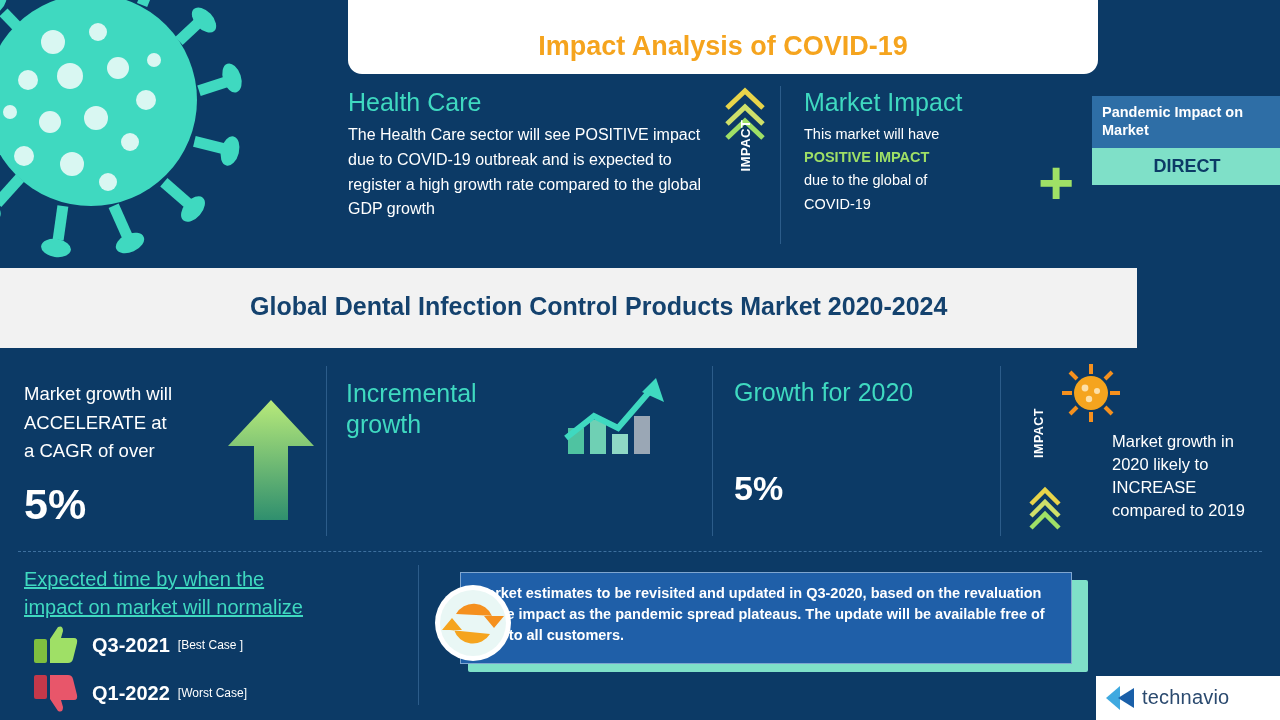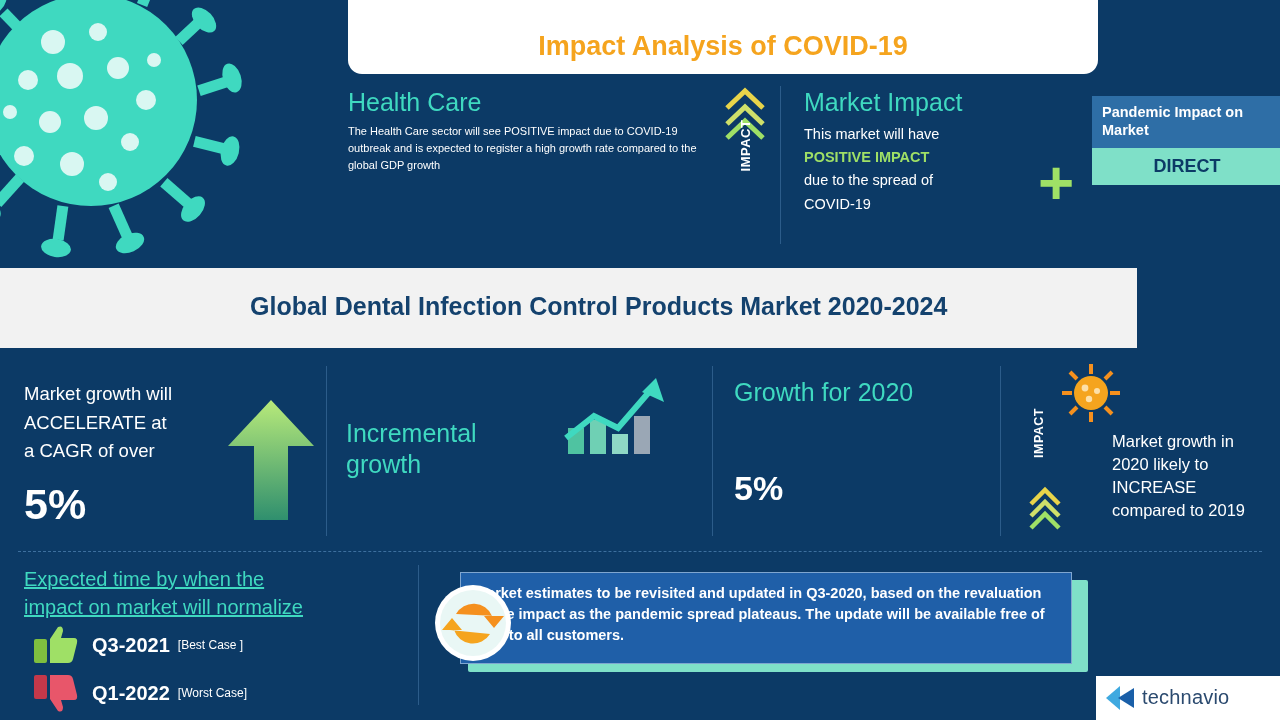--- a/index.html
+++ b/index.html
@@ -33,21 +33,21 @@
   }
   .title-card .t {
     position: absolute; left: 0; right: 0; bottom: 12px;
     text-align: center;
     color: #f5a41e;
     font-size: 27px; font-weight: bold;
   }
 
   .hc-block { position: absolute; left: 348px; top: 88px; width: 360px; }
   .hc-head { color: #3fd9c0; font-size: 25px; font-weight: normal; }
-  .hc-body { color: #ffffff; font-size: 11px; line-height: 1.55; margin-top: 6px; }
+  .hc-body { color: #ffffff; font-size: 16px; line-height: 1.55; margin-top: 6px; }
 
   .impact-col {
     position: absolute; left: 714px; top: 86px; width: 62px; height: 160px;
   }
   .impact-col .chev { position: absolute; left: 10px; top: 0; }
   .impact-col .vtext {
     position: absolute; left: -24px; top: 52px; width: 110px;
     transform: rotate(-90deg);
     color: #ffffff; font-size: 13px; font-weight: bold; letter-spacing: .5px;
     text-align: center;
@@ -98,21 +98,21 @@
   .dash-h {
     position: absolute; left: 18px; top: 203px; width: 1244px; height: 0;
     border-top: 1px dashed #3d6f9e;
   }
 
   .cell1 { position: absolute; left: 24px; top: 32px; width: 300px; }
   .cell1 .lines { color: #ffffff; font-size: 18.5px; line-height: 1.55; }
   .cell1 .big { color: #ffffff; font-size: 43px; font-weight: bold; margin-top: 14px; }
   .up-arrow { position: absolute; left: 228px; top: 52px; }
 
-  .cell2 { position: absolute; left: 346px; top: 30px; width: 330px; margin-top: 40px; }
+  .cell2 { position: absolute; left: 346px; top: 30px; width: 330px; }
   .cell2 .h { color: #3fd9c0; font-size: 25px; line-height: 1.25; }
   .cell2 .big { color: #ffffff; font-size: 34px; margin-top: 48px; }
   .trend-ico { position: absolute; left: 560px; top: 28px; }
 
   .cell3 { position: absolute; left: 734px; top: 30px; width: 260px; }
   .cell3 .h { color: #3fd9c0; font-size: 25px; }
   .cell3 .big { color: #ffffff; font-size: 34px; font-weight: bold; margin-top: 62px; }
 
   .cell4 { position: absolute; left: 1010px; top: 14px; width: 268px; height: 180px; }
   .cell4 .vtext {
@@ -239,21 +239,21 @@
       </svg>
       <div class="vtext">IMPACT</div>
     </div>
     <div class="vsep"></div>
 
     <div class="mi-block">
       <div class="mi-head">Market Impact</div>
       <div class="mi-body">
         <span>This market will have</span><br>
         <b>POSITIVE IMPACT</b><br>
-        <span>due to the spread of</span><br>
+        <span>due to the global of</span><br>
         <span>COVID-19</span>
       </div>
     </div>
 
     <div class="plus">+</div>
 
     <div class="pandemic-box">
       <div class="hd">Pandemic Impact on Market</div>
       <div class="vl">DIRECT</div>
     </div>

